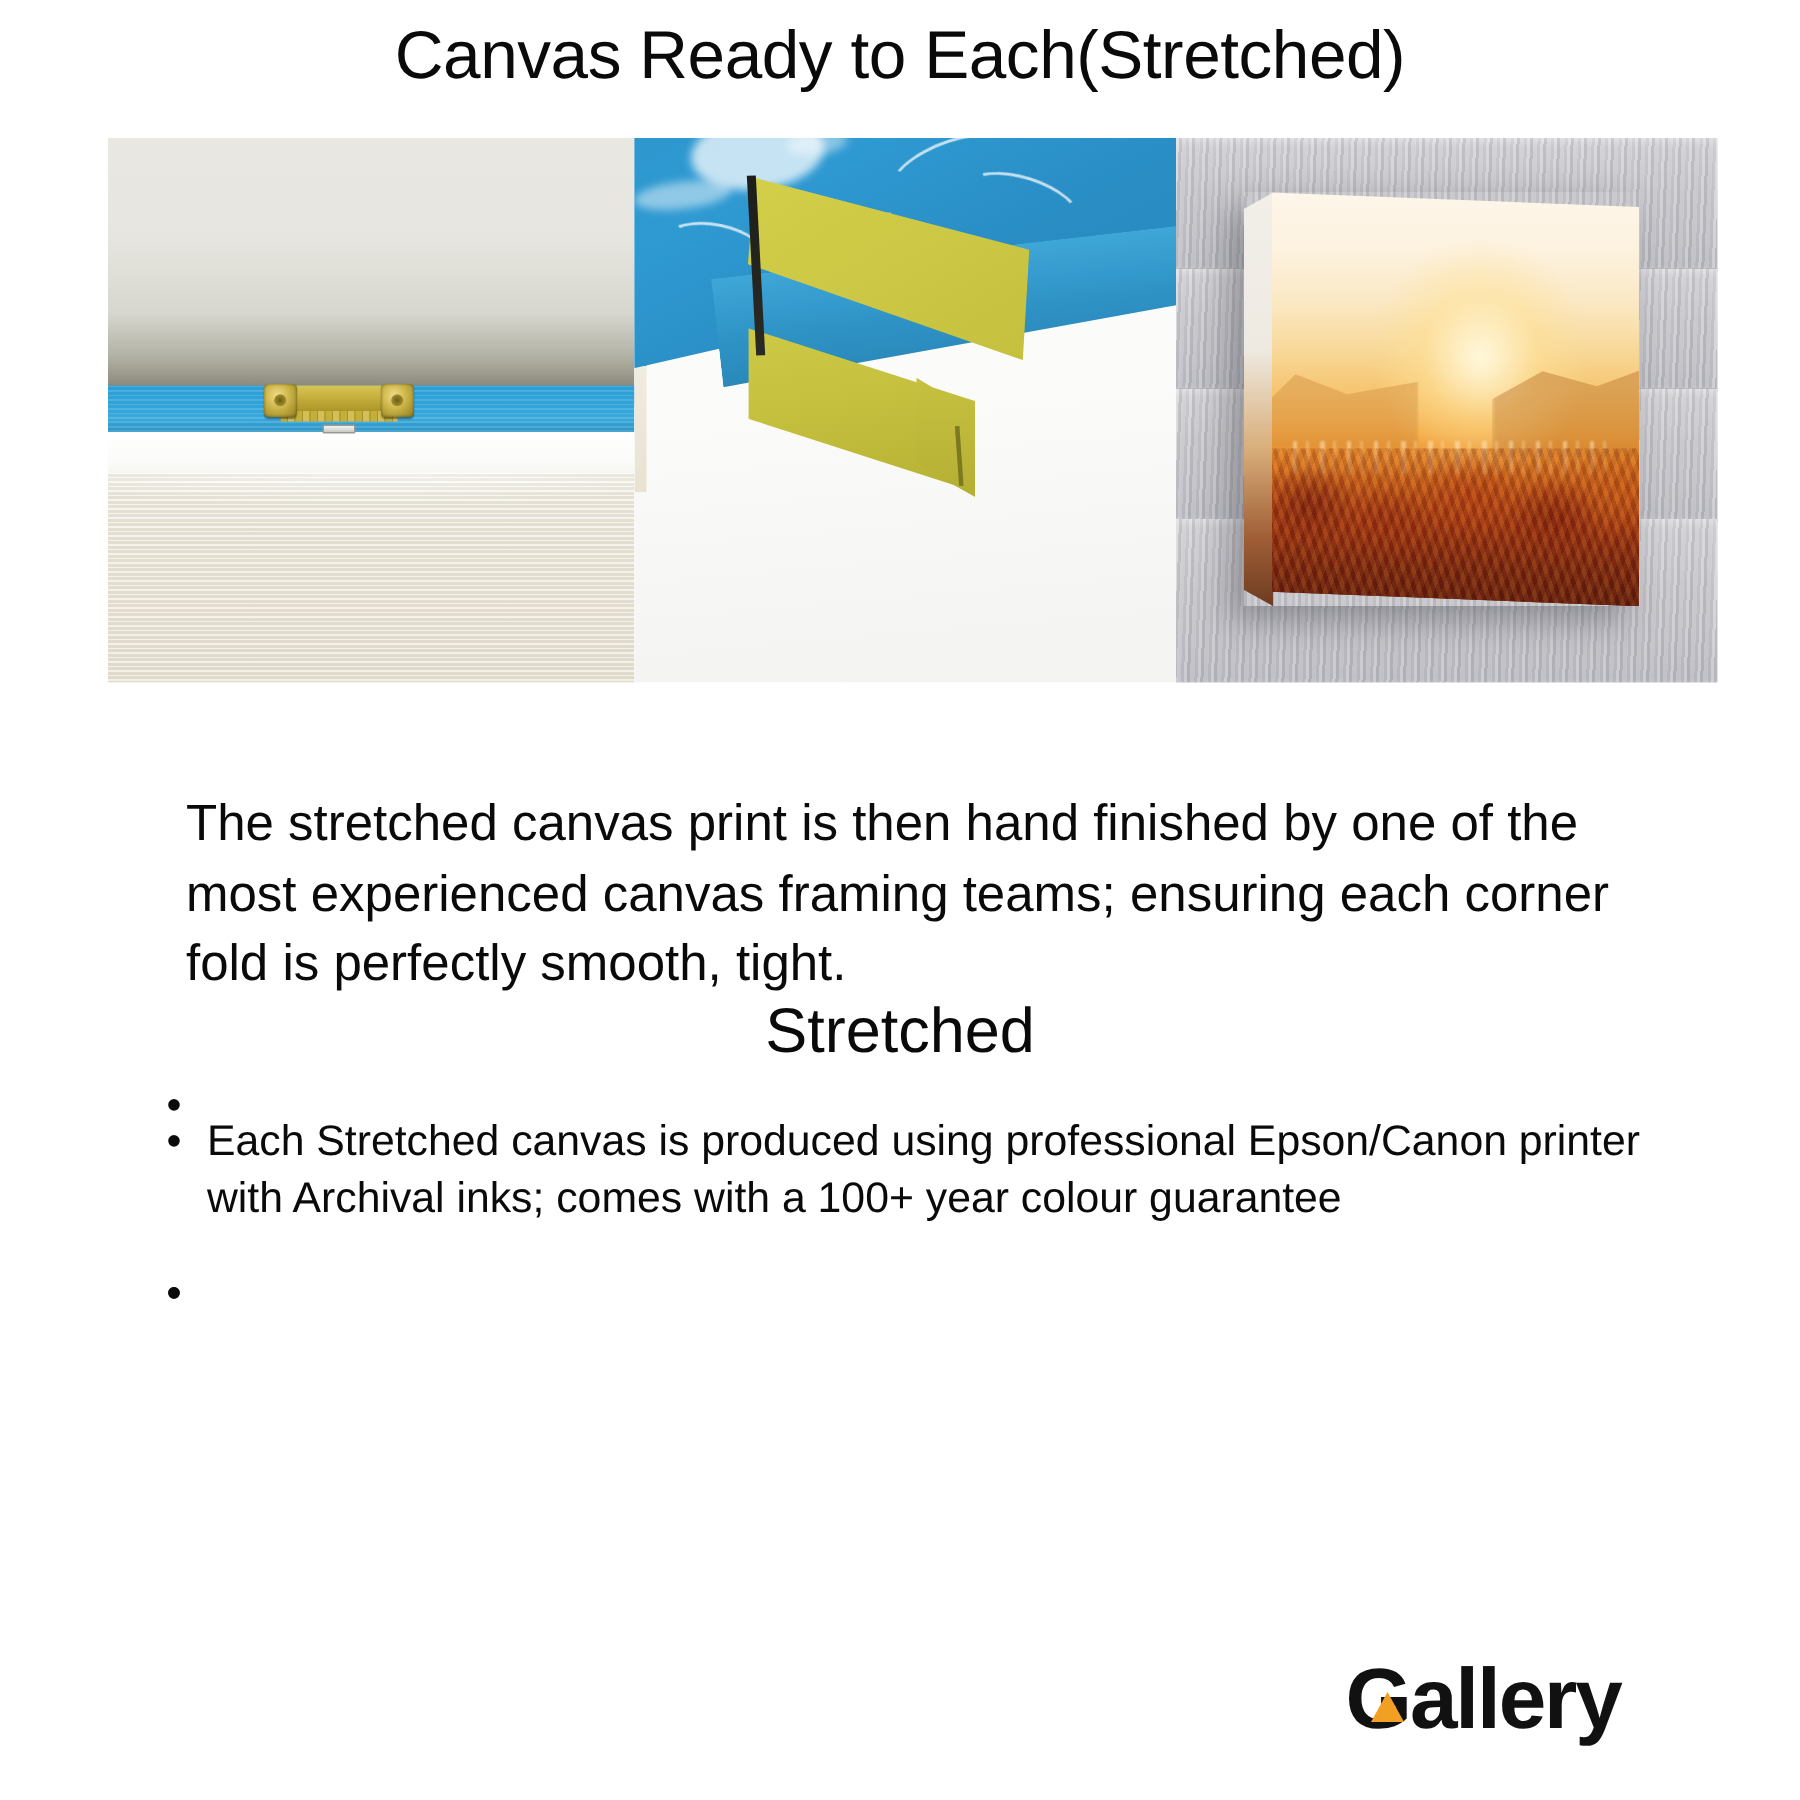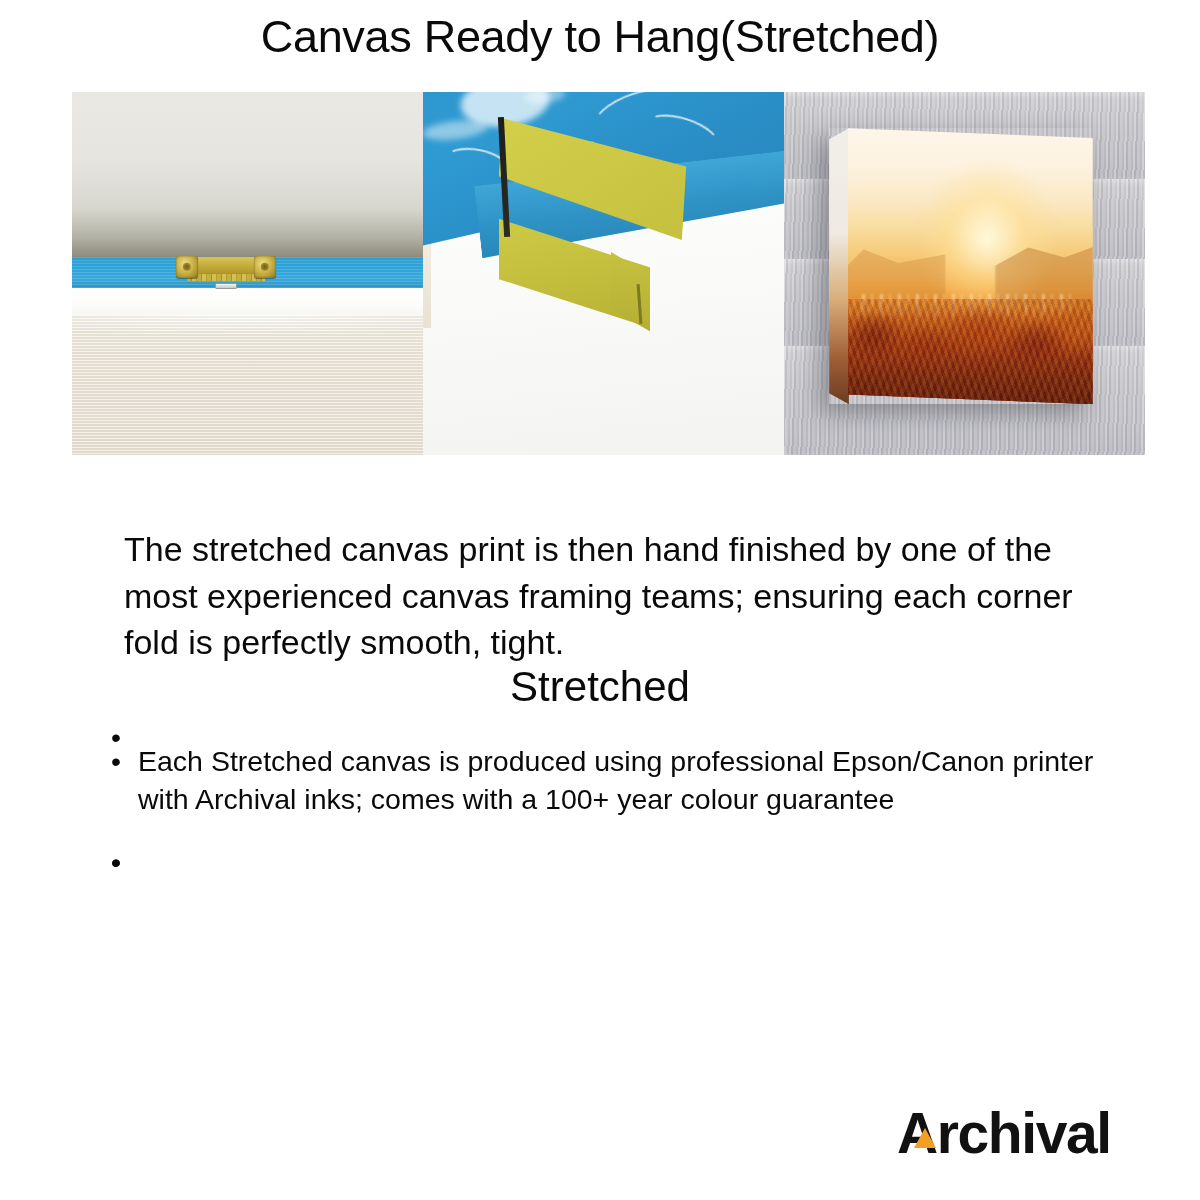--- a/index.html
+++ b/index.html
@@ -469,21 +469,21 @@
     top: 28px;
     width: 0; height: 0;
     border-left: 11px solid transparent;
     border-right: 11px solid transparent;
     border-bottom: 20px solid #F2A024;
   }
 </style>
 </head>
 <body>
 
-<div class="page-title">Canvas Ready to Hang(Stretched)</div>
+<div class="page-title">Canvas Ready to Each(Stretched)</div>
 
 <div class="image-strip">
 
   <div class="panel panel-hanger">
     <div class="p1-bg"></div>
     <div class="p1-blue-bar"></div>
     <div class="p1-white-band"></div>
     <div class="p1-canvas-lower"></div>
     <div class="hanger">
       <div class="hanger-plate"></div>
@@ -552,15 +552,15 @@
   </li>
   <li class="bullet-item">
     <span class="dot">•</span>
   </li>
   <li class="bullet-item">
     <span class="dot">•</span>
   </li>
 </ul>
 
 <div class="logo">
-  <span class="logo-text">Archival</span>
+  <span class="logo-text">Gallery</span>
   <span class="logo-triangle"></span>
 </div>
 
 </body></html>

